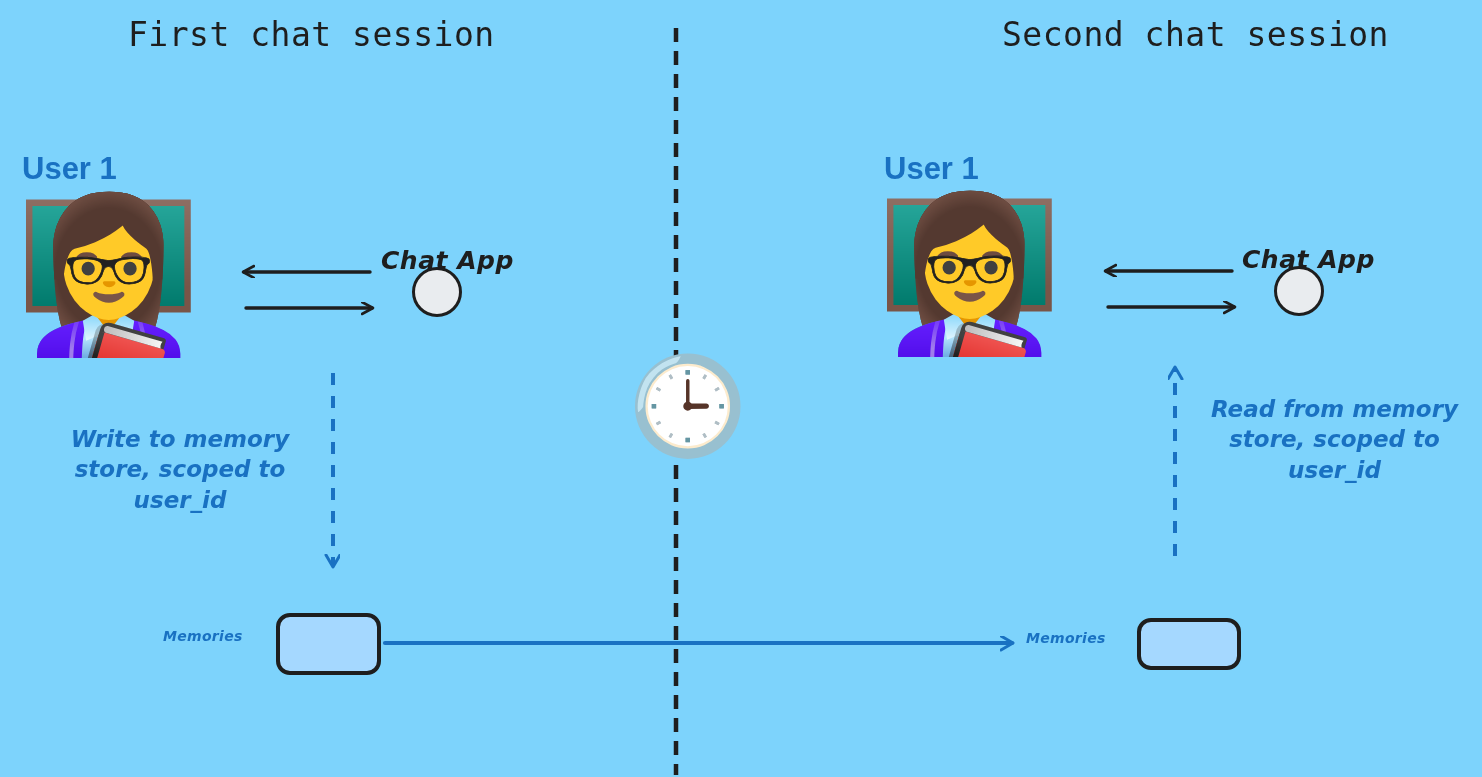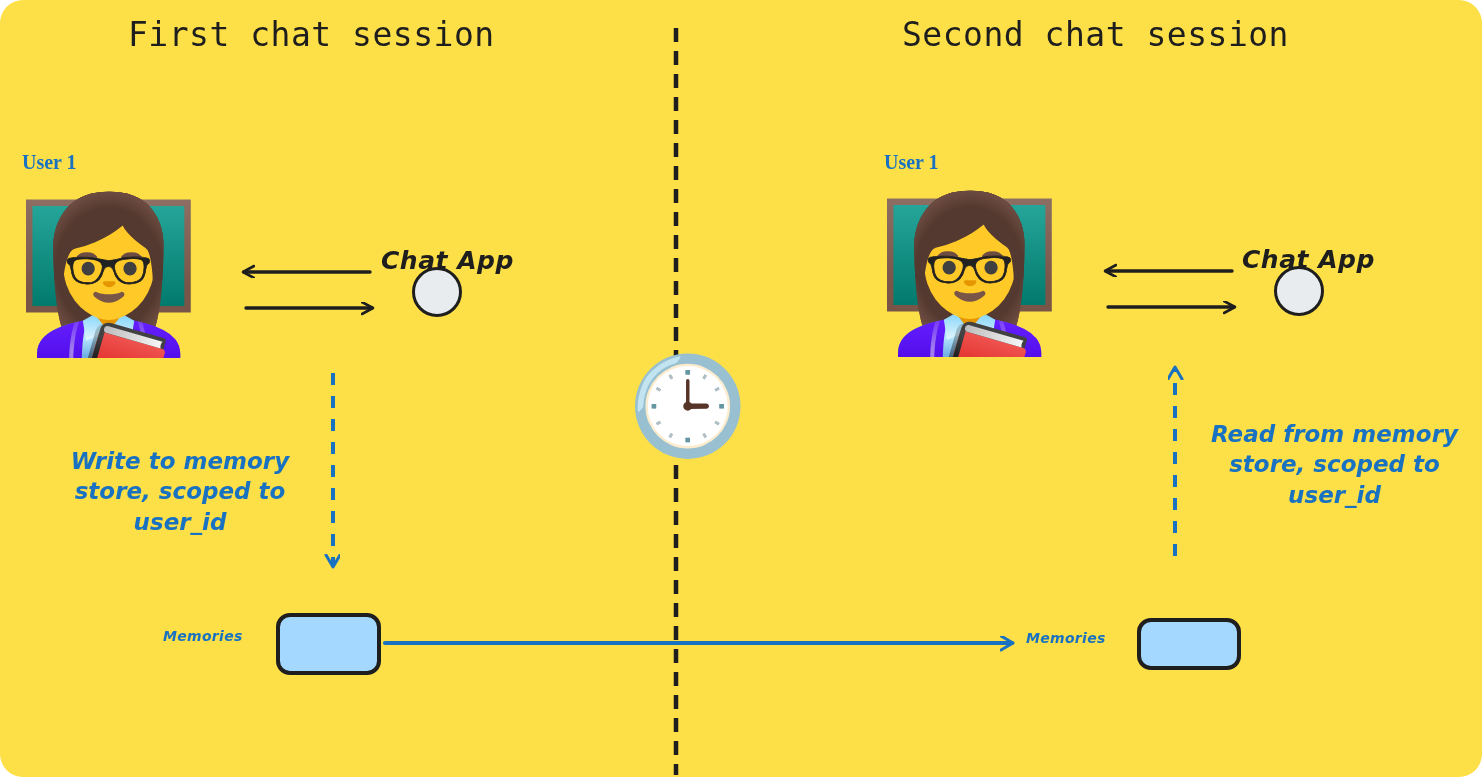--- a/index.html
+++ b/index.html
@@ -7,40 +7,39 @@
     padding: 0;
     background: #ffffff;
   }
   body {
     font-family: "Liberation Sans", sans-serif;
   }
   #canvas {
     position: relative;
     width: 1482px;
     height: 777px;
-    background: #fde047;
+    background: #7dd3fc;
     overflow: hidden;
-    border-radius: 23px;
   }
   .abs { position: absolute; }
 
   
   .session-title {
     font-family: "DejaVu Sans Mono", "Liberation Mono", monospace;
     font-size: 33px;
     font-weight: 400;
     color: #1e1e1e;
     letter-spacing: 0.5px;
     white-space: nowrap;
   }
 
   
   .user-label {
-    font-family: Liberation Serif, serif;
-    font-size: 20px;
+    font-family: Liberation Sans, sans-serif;
+    font-size: 31px;
     font-weight: 700;
     color: #1971c2;
     white-space: nowrap;
   }
 
   
   .hand {
     font-family: "DejaVu Sans", sans-serif;
     font-style: italic;
     font-weight: 600;
@@ -148,41 +147,41 @@
   <div class="abs session-title" style="left:128px; top:15px;">First chat session</div>
 
   <div class="abs user-label" style="left:22px; top:151px;">User 1</div>
 
   <div class="abs emoji emoji-avatar" style="left:15px; top:200px;">👩‍🏫</div>
 
   <div class="abs chat-app-label hand" style="left:381px; top:204px;">Chat App</div>
 
   <div class="abs chat-circle" style="left:412px; top:267px; width:50px; height:50px;"></div>
 
-  <div class="abs annotation" style="left:35px; top:424px; width:290px;margin-top:22px;">Write to memory
+  <div class="abs annotation" style="left:35px; top:424px; width:290px;">Write to memory
 store, scoped to
 user_id</div>
 
   <div class="abs memories-label hand" style="left:163px; top:628px;">Memories</div>
 
   <div class="abs memory-box" style="left:276px; top:613px; width:105px; height:62px;"></div>
 
   <div class="abs emoji emoji-clock" style="left:628px; top:358px;">🕒</div>
 
-  <div class="abs session-title" style="left:902px; top:15px;">Second chat session</div>
+  <div class="abs session-title" style="left:1002px; top:15px;">Second chat session</div>
 
   <div class="abs user-label" style="left:884px; top:151px;">User 1</div>
 
   <div class="abs emoji emoji-avatar" style="left:876px; top:199px;">👩‍🏫</div>
 
   <div class="abs chat-app-label hand" style="left:1242px; top:203px;">Chat App</div>
 
   <div class="abs chat-circle" style="left:1274px; top:266px; width:50px; height:50px;"></div>
 
-  <div class="abs annotation" style="left:1192px; top:419px; width:285px;">Read from memory
+  <div class="abs annotation" style="left:1192px; top:394px; width:285px;">Read from memory
 store, scoped to
 user_id</div>
 
   <div class="abs memories-label hand" style="left:1026px; top:630px;">Memories</div>
 
   <div class="abs memory-box" style="left:1137px; top:618px; width:104px; height:52px;"></div>
 
 </div>
 
 </body></html>

